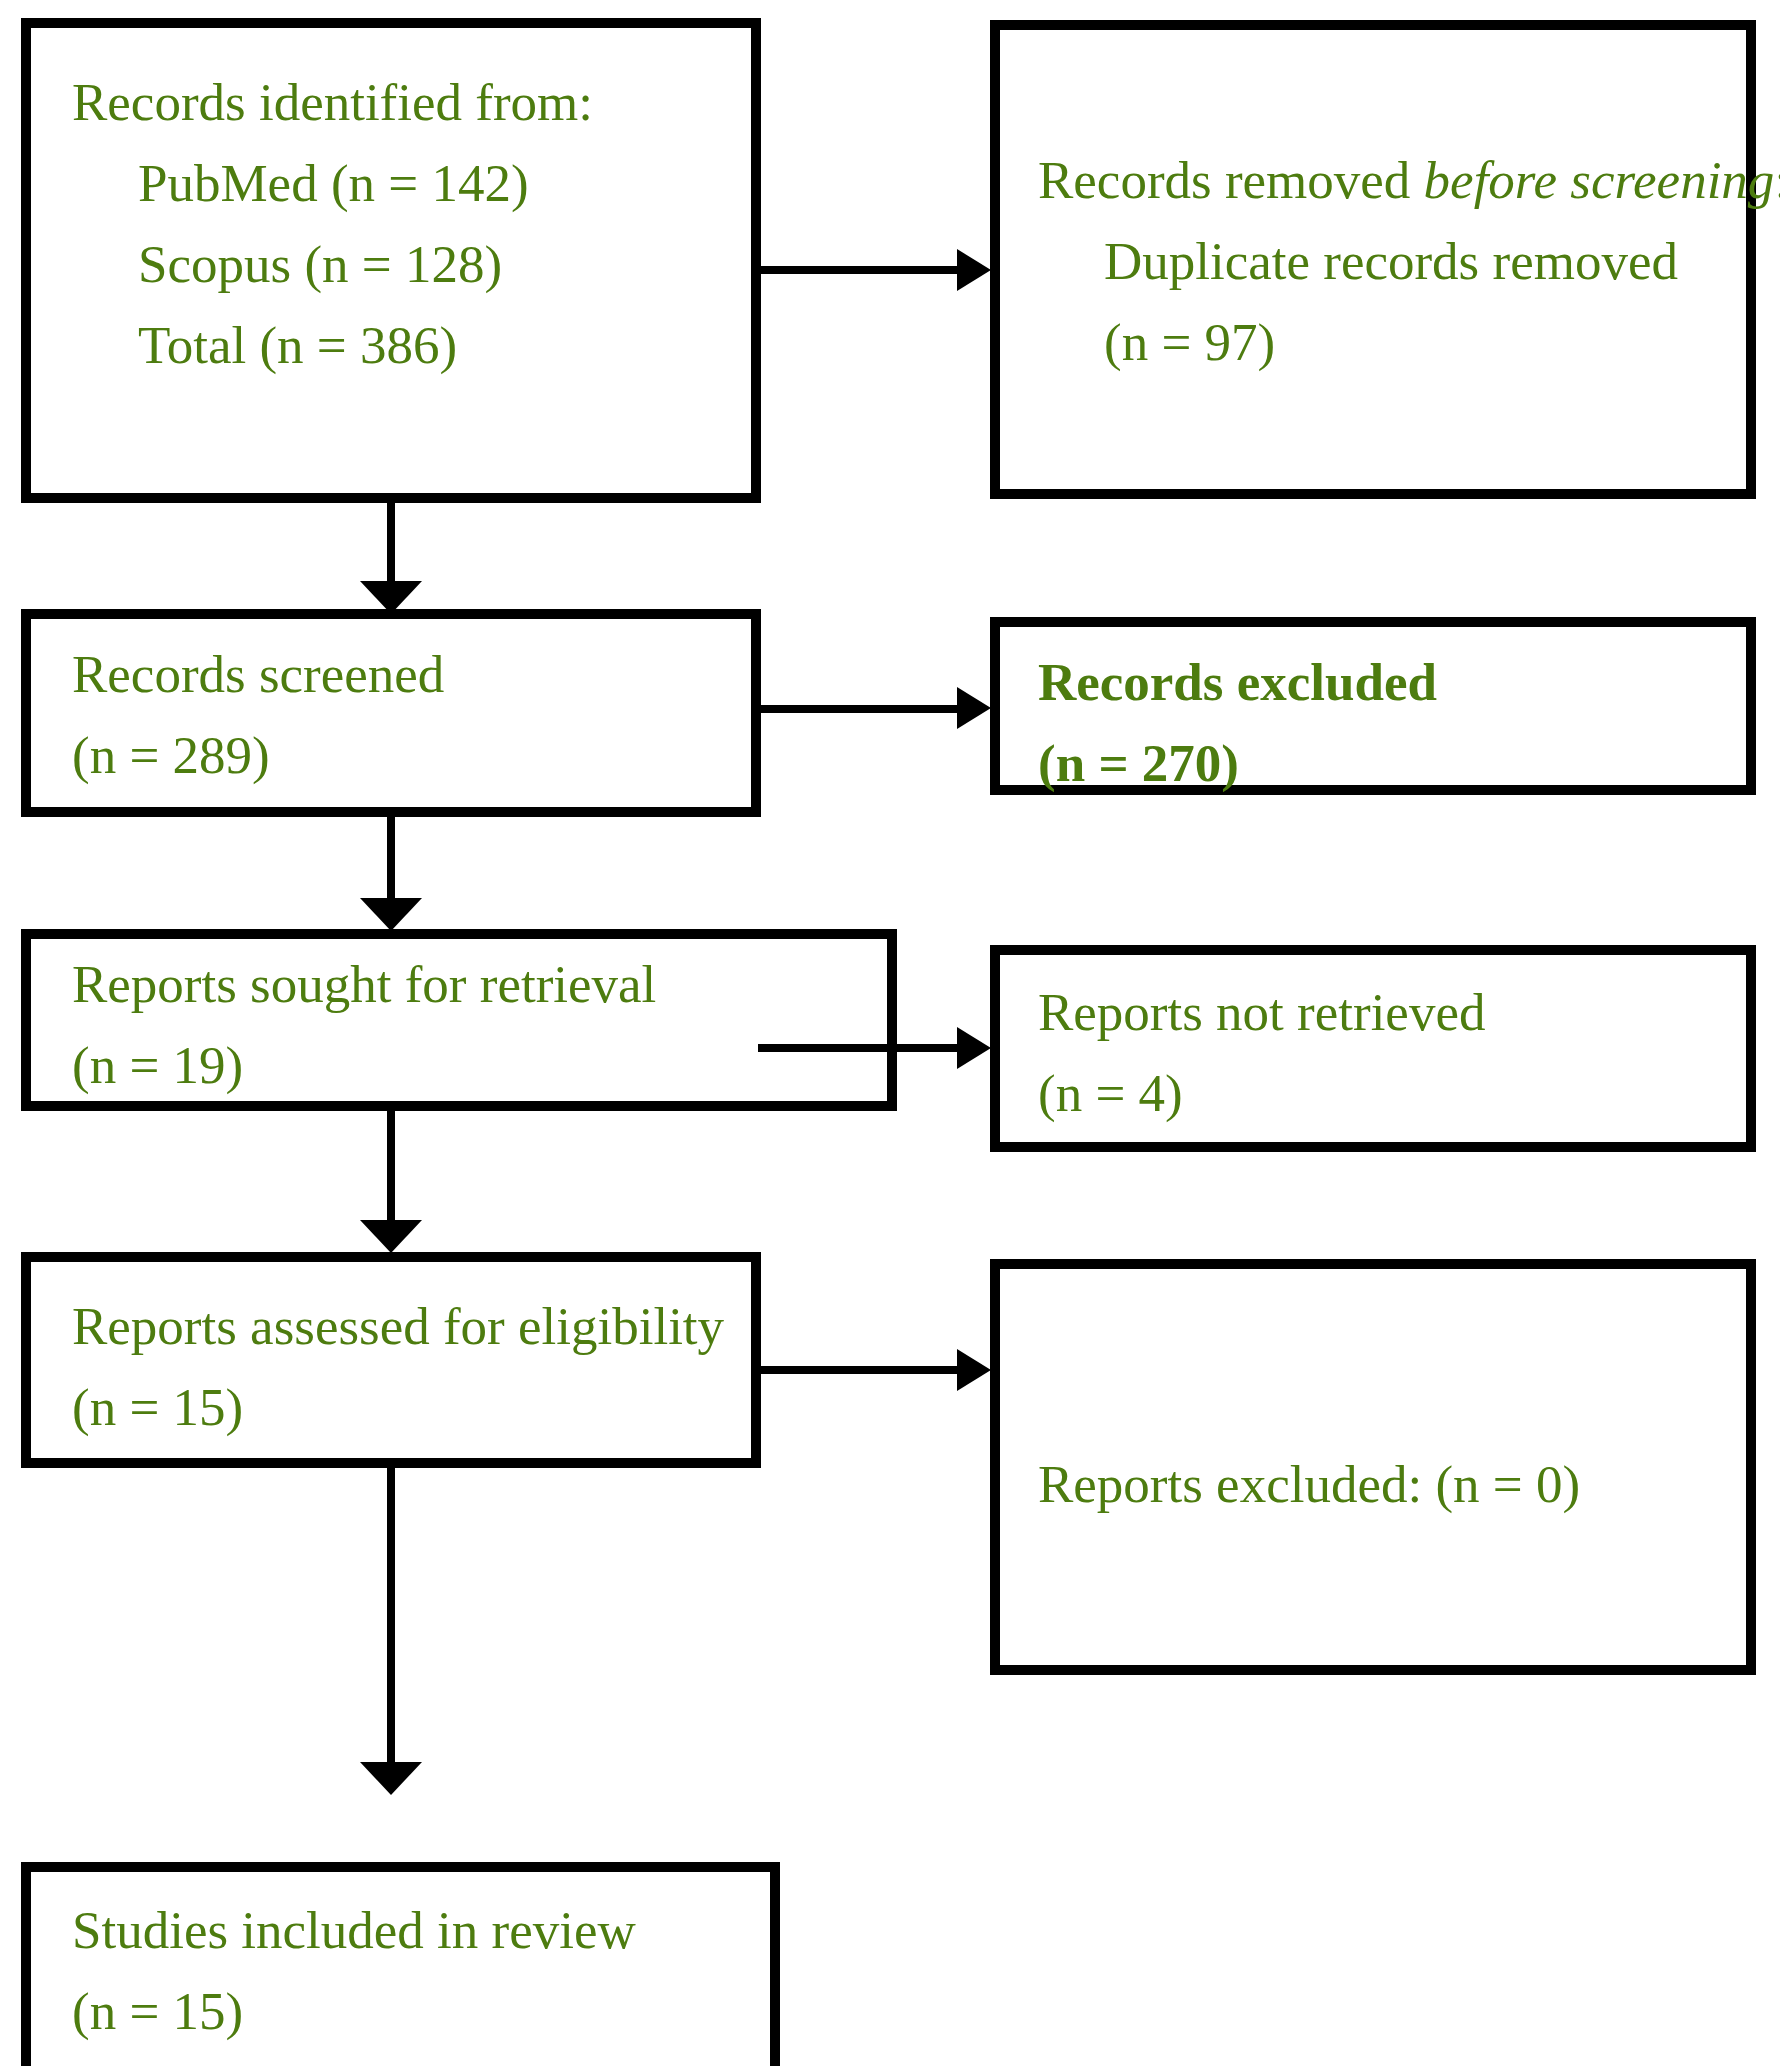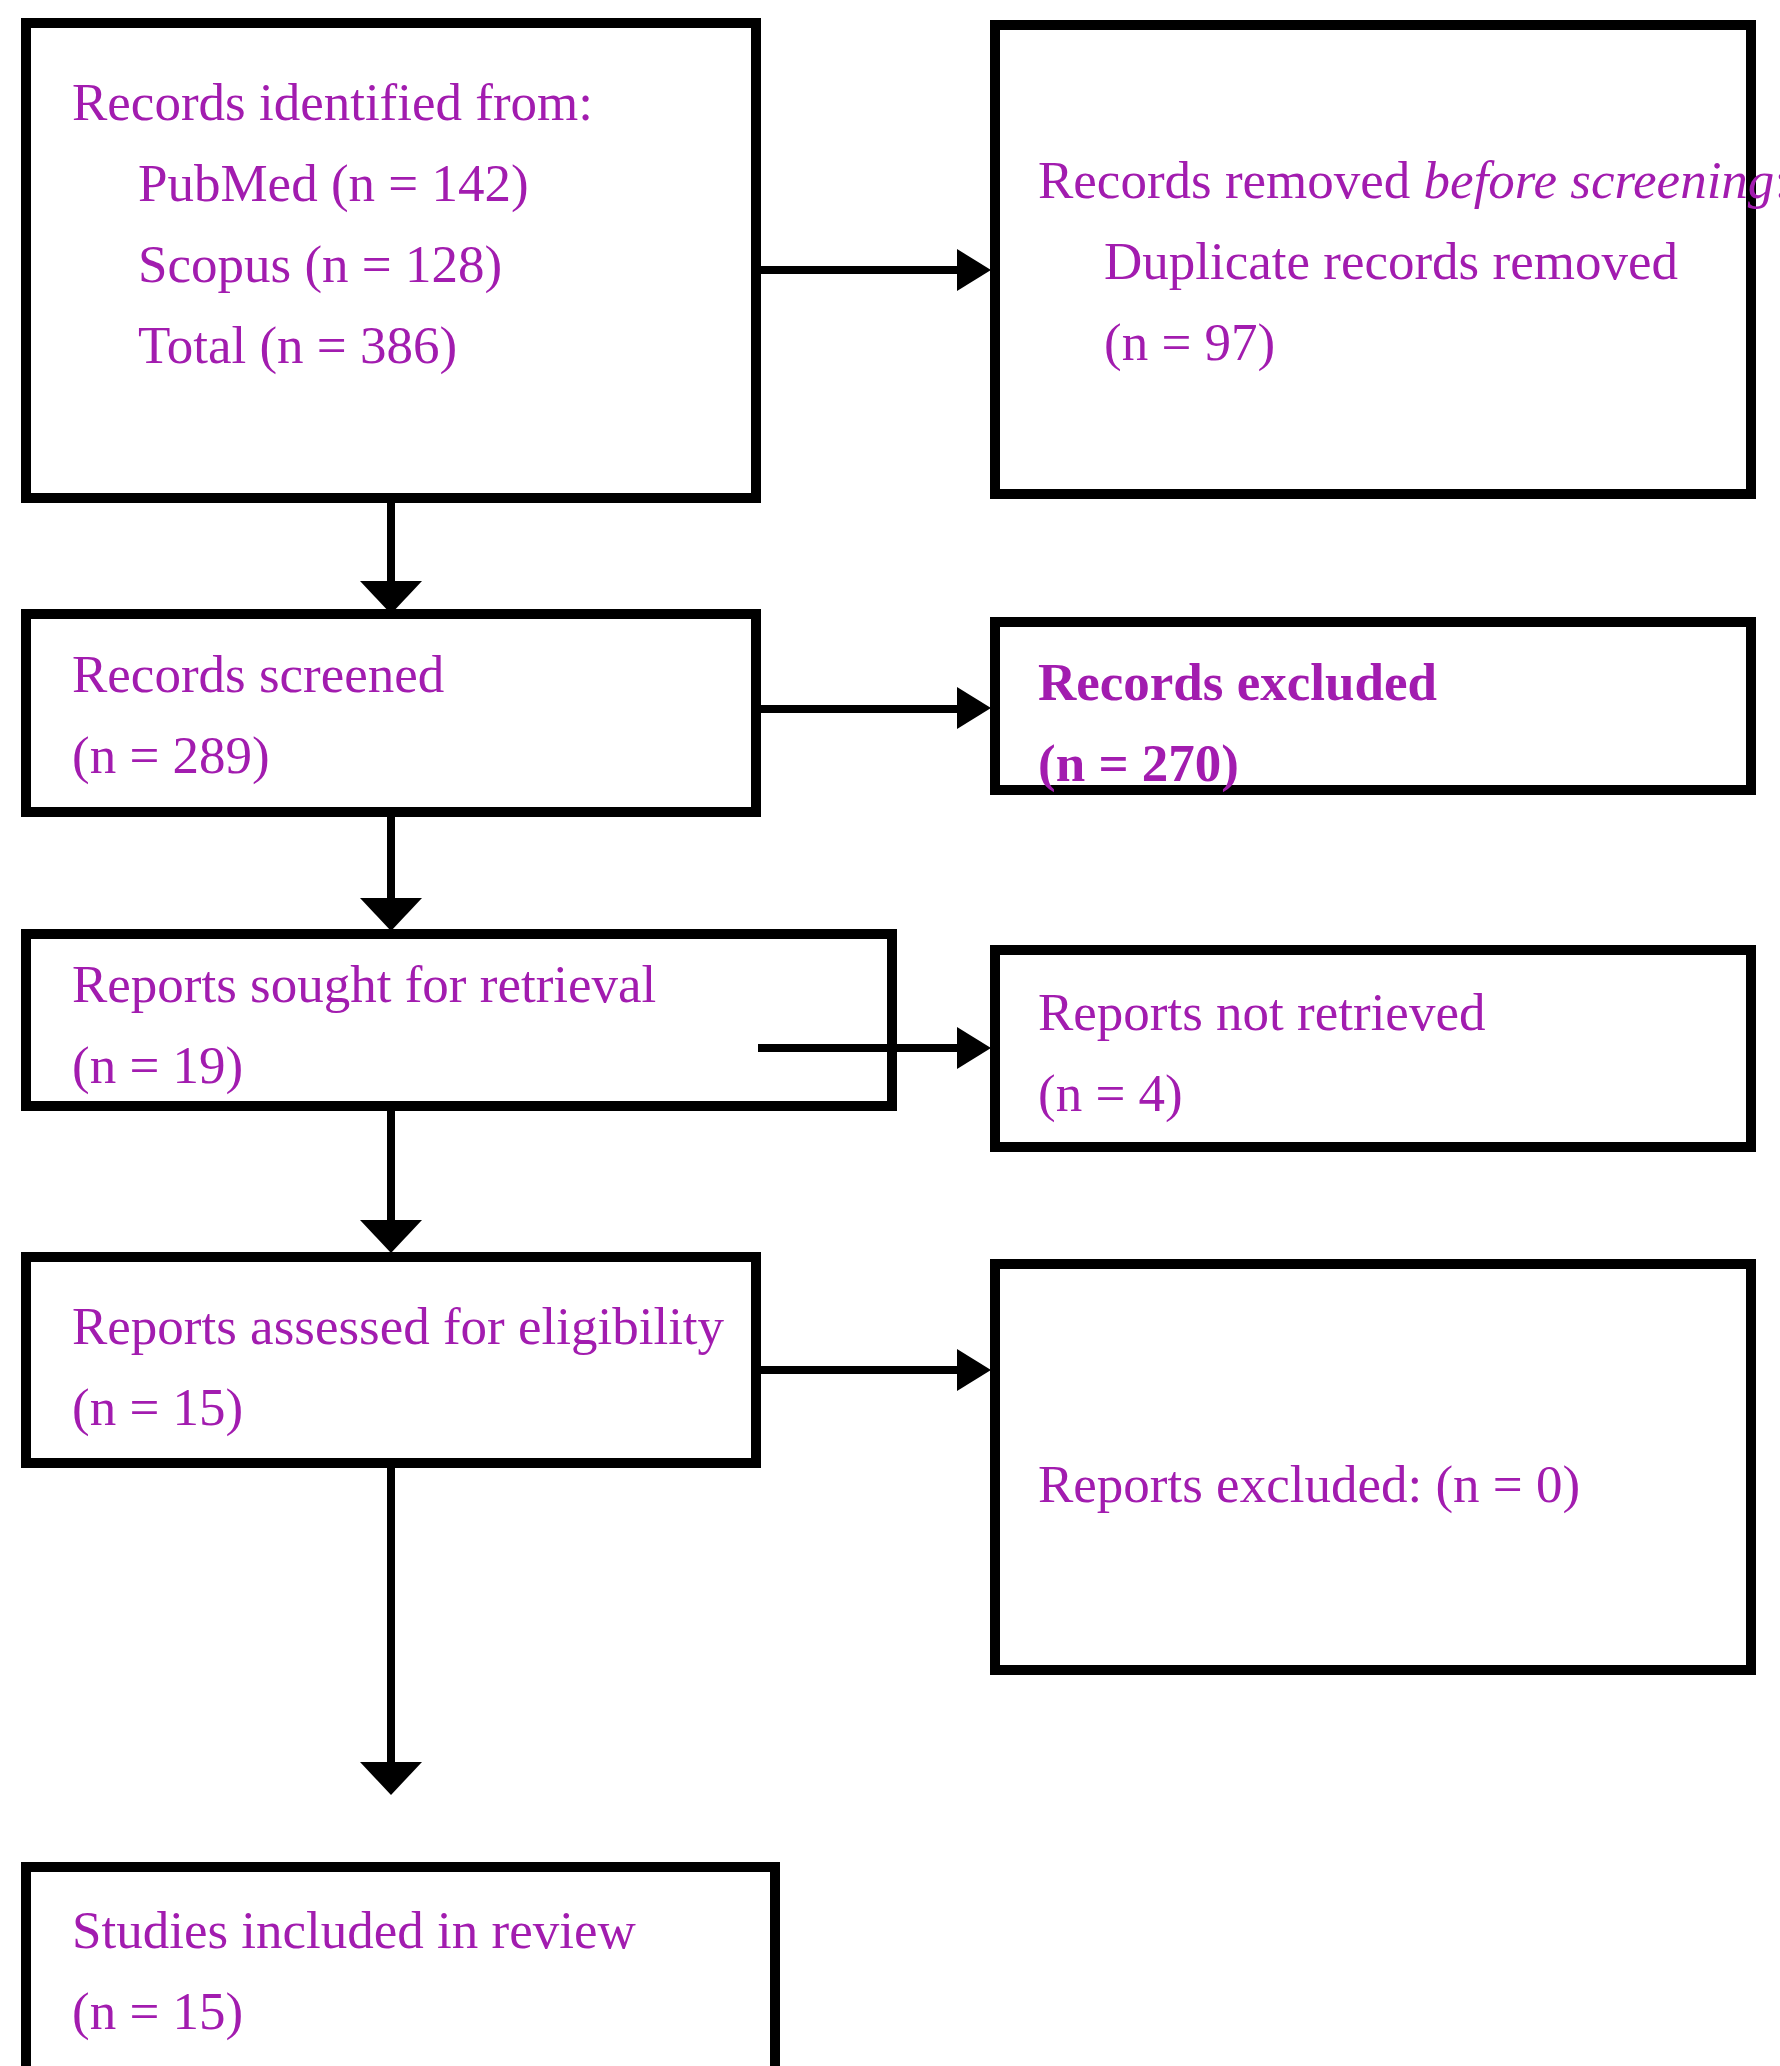--- a/index.html
+++ b/index.html
@@ -15,21 +15,21 @@
   .box {
     position: absolute;
     background: #ffffff;
     border: 10.7px solid #000000;
     box-sizing: border-box;
   }
   .line {
     font-size: 53px;
     line-height: 81px;
     white-space: nowrap;
-    color: #a21caf;
+    color: #4d7c0f;
   }
   .indent { margin-left: 66px; }
   .vshaft { position: absolute; width: 8.3px; background: #000000; }
   .vhead  { position: absolute; width: 0; height: 0;
             border-left: 31px solid transparent;
             border-right: 31px solid transparent;
             border-top: 33px solid #000000; }
   .hshaft { position: absolute; height: 8.3px; background: #000000; }
   .hhead  { position: absolute; width: 0; height: 0;
             border-top: 21px solid transparent;

